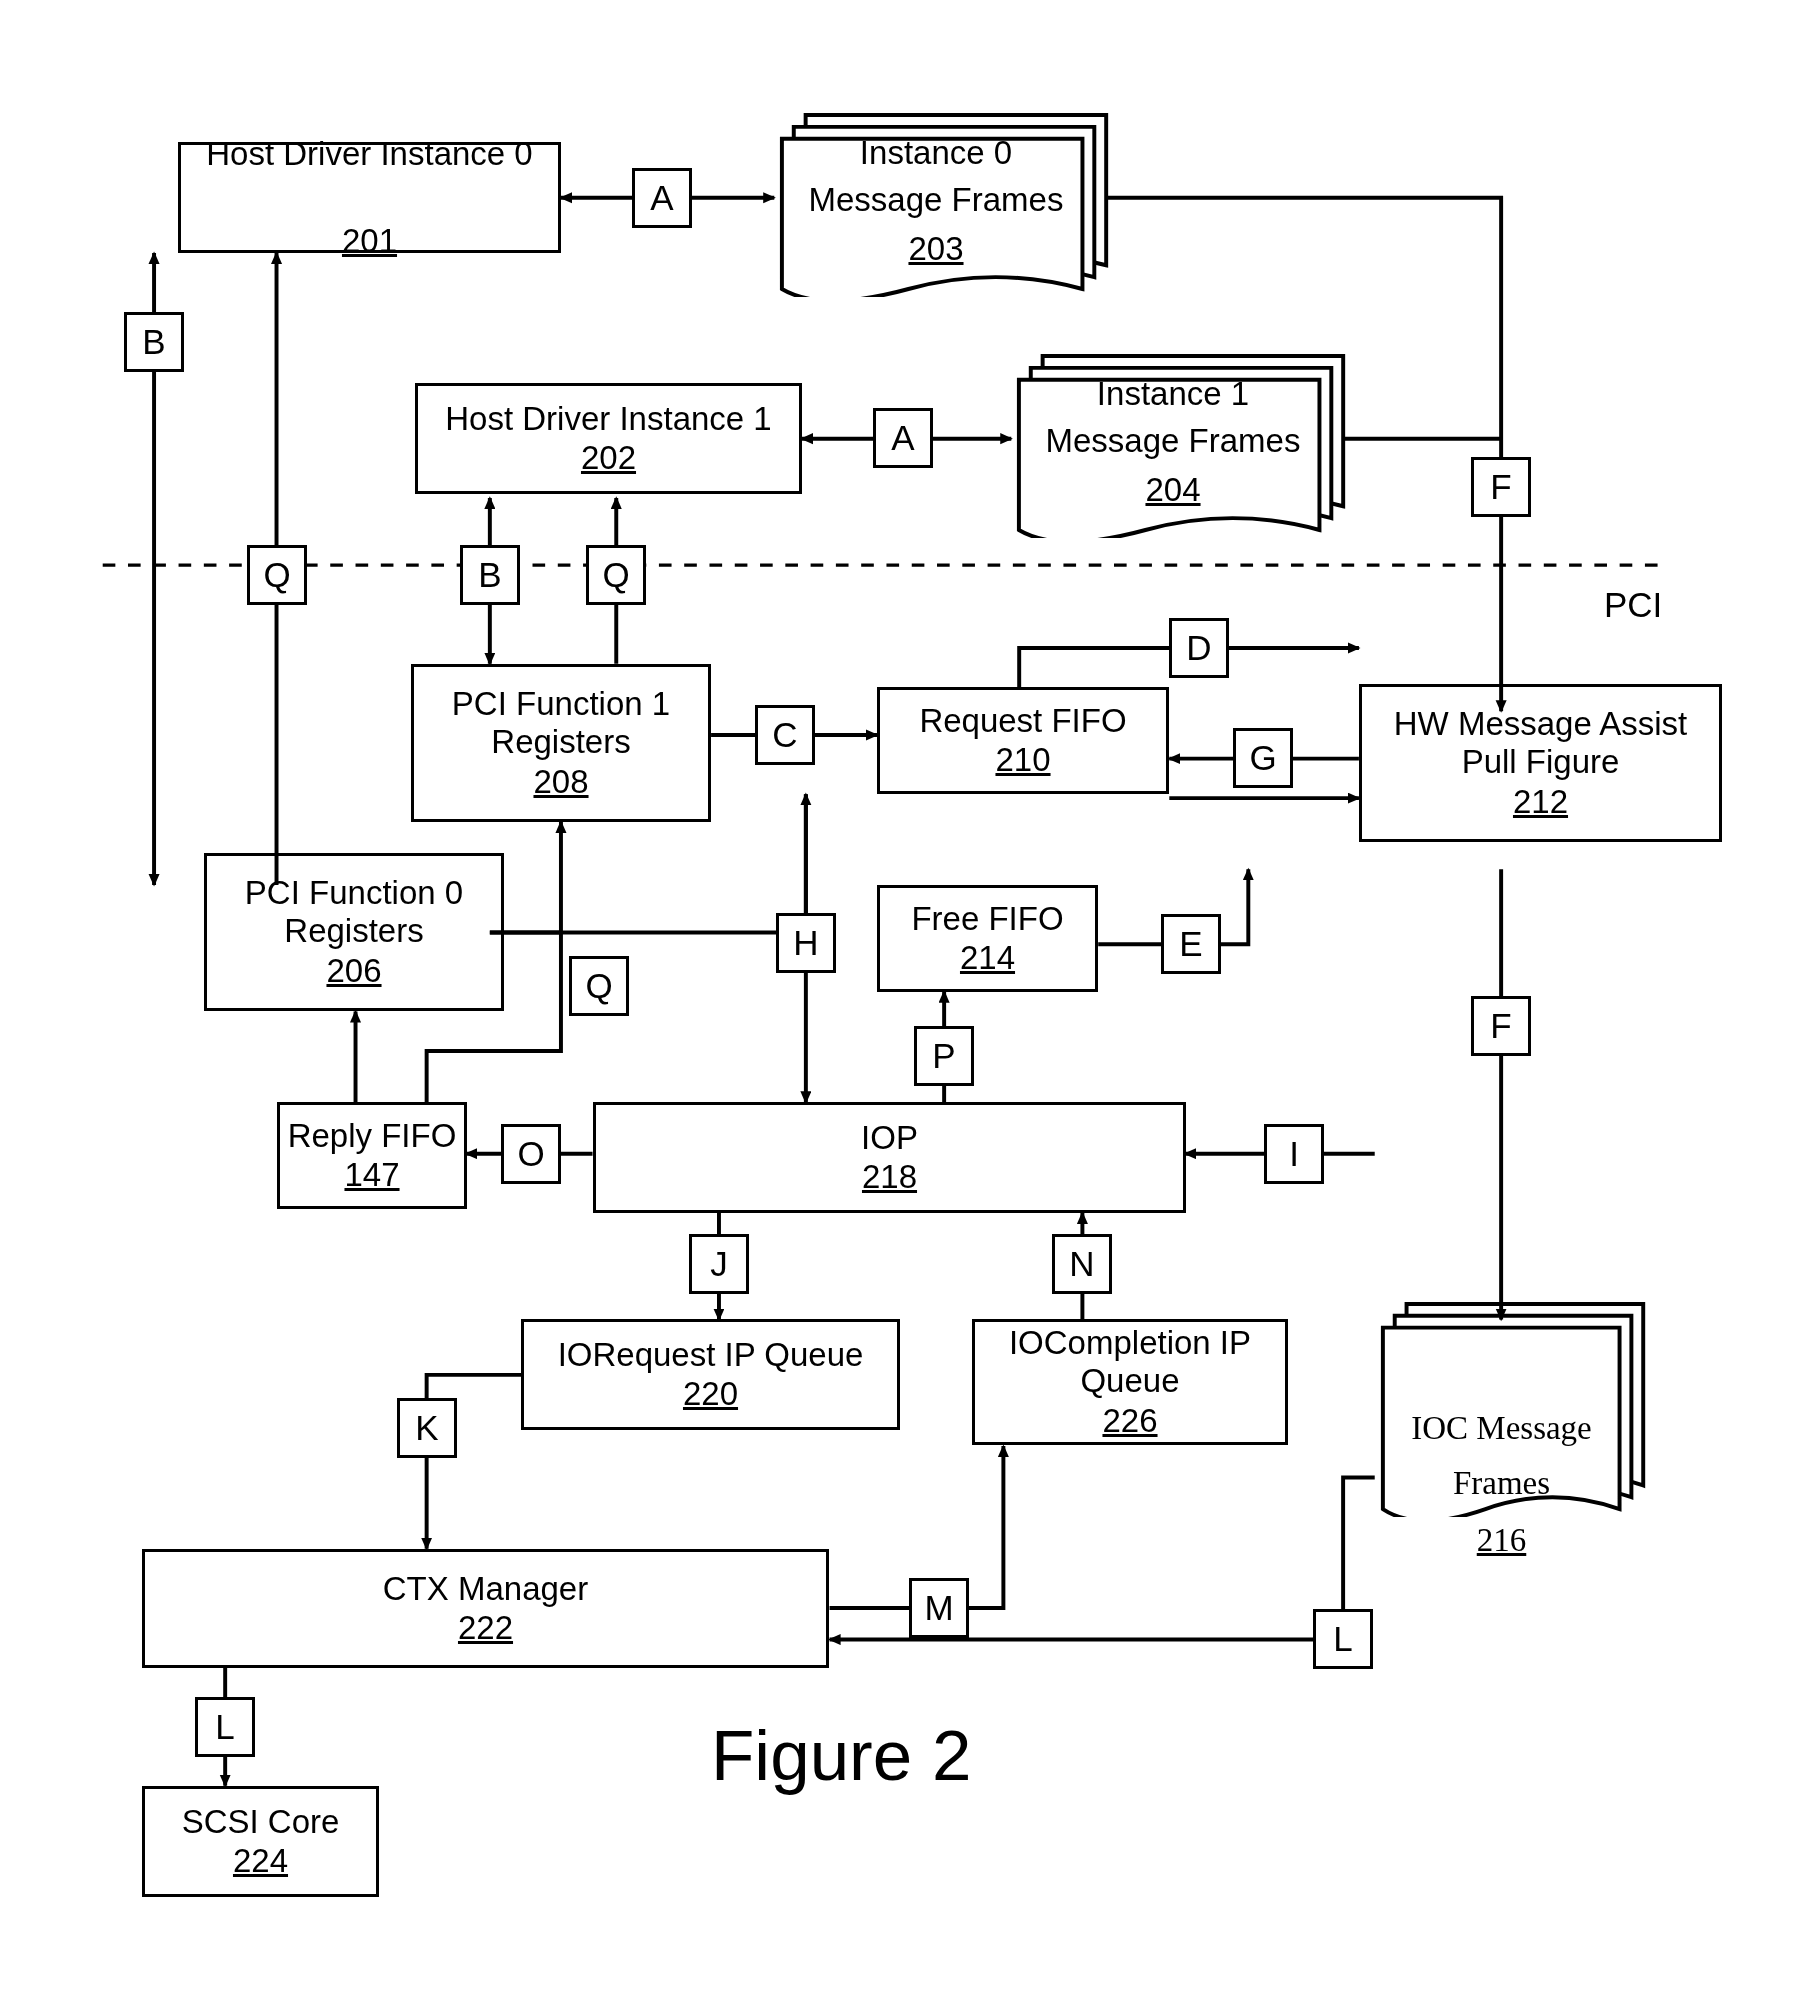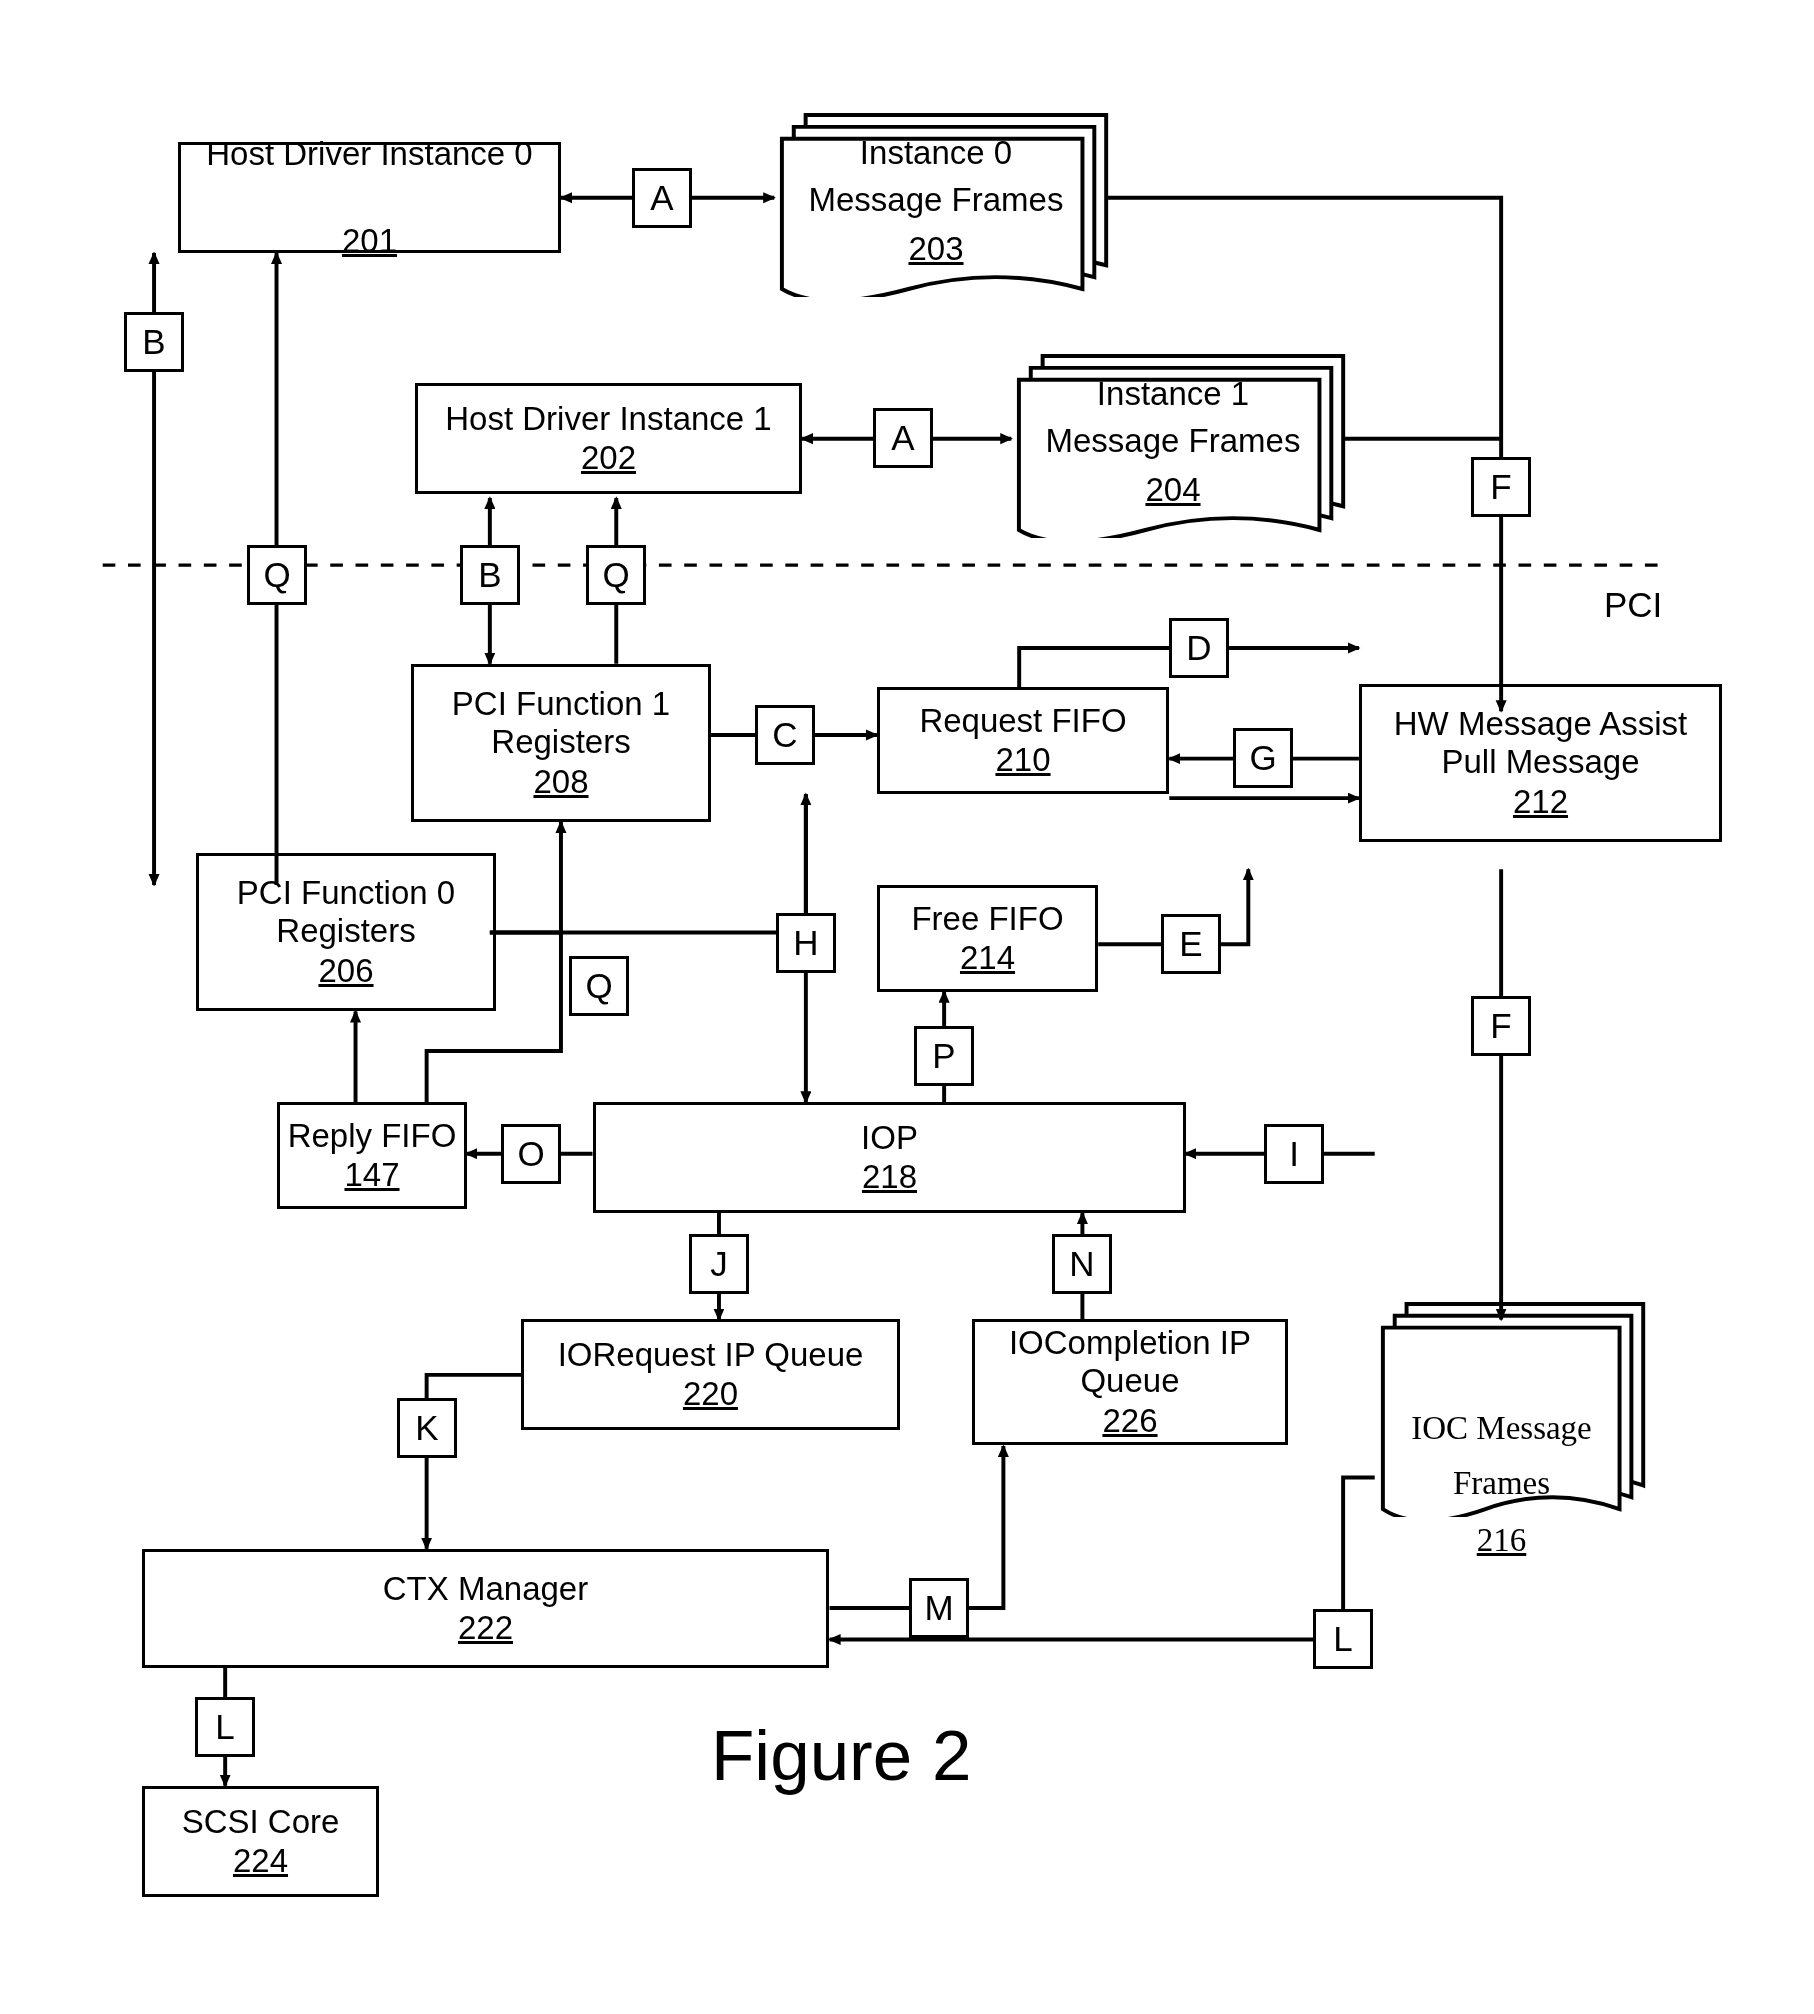--- a/index.html
+++ b/index.html
@@ -204,39 +204,39 @@
     <span>Host Driver Instance 1</span>
     <span class="ref">202</span>
   </div>
 
   <div class="box" style="left:411px; top:664px; width:300px; height:158px;">
     <span>PCI Function 1</span>
     <span>Registers</span>
     <span class="ref">208</span>
   </div>
 
-  <div class="box" style="left:196px; top:853px; width:300px; height:158px;">
+  <div class="box" style="left:204px; top:853px; width:300px; height:158px;">
     <span>PCI Function 0</span>
     <span>Registers</span>
     <span class="ref">206</span>
   </div>
 
   <div class="box" style="left:877px; top:687px; width:292px; height:107px;">
     <span>Request FIFO</span>
     <span class="ref">210</span>
   </div>
 
   <div class="box" style="left:877px; top:885px; width:221px; height:107px;">
     <span>Free FIFO</span>
     <span class="ref">214</span>
   </div>
 
   <div class="box" style="left:1359px; top:684px; width:363px; height:158px;">
     <span>HW Message Assist</span>
-    <span>Pull Message</span>
+    <span>Pull Figure</span>
     <span class="ref">212</span>
   </div>
 
   <div class="box" style="left:277px; top:1102px; width:190px; height:107px;">
     <span>Reply FIFO</span>
     <span class="ref">147</span>
   </div>
 
   <div class="box" style="left:593px; top:1102px; width:593px; height:111px;">
     <span>IOP</span>

